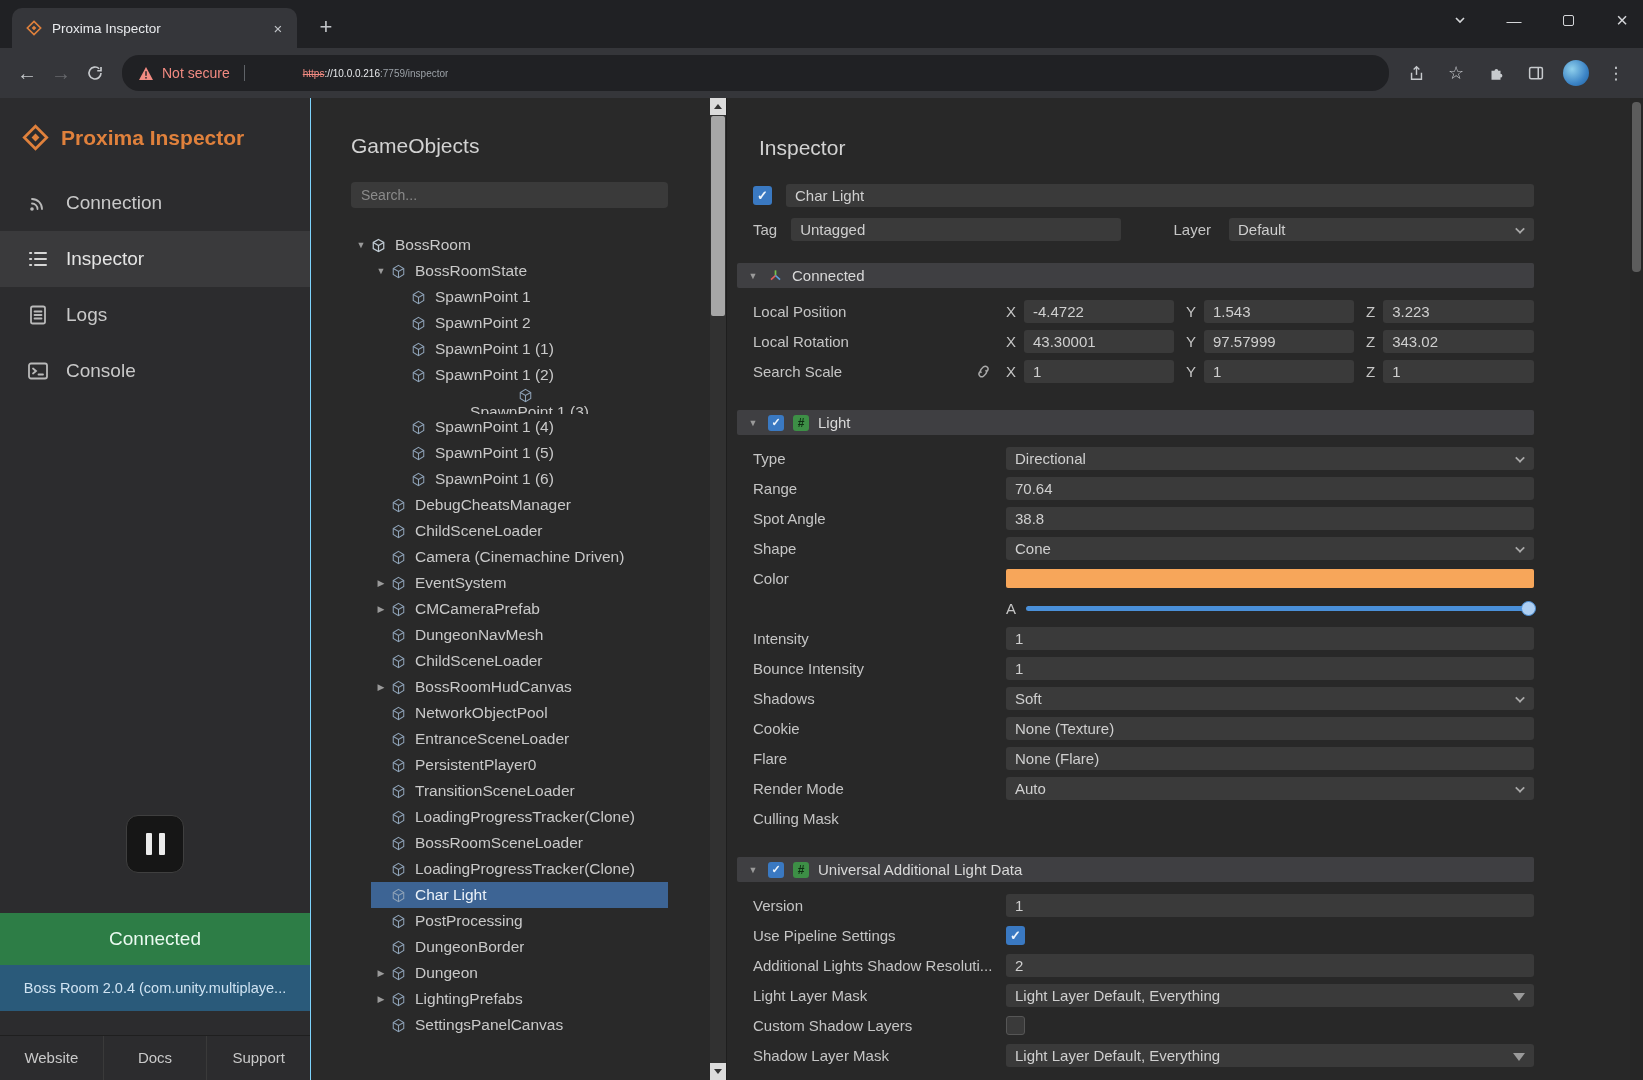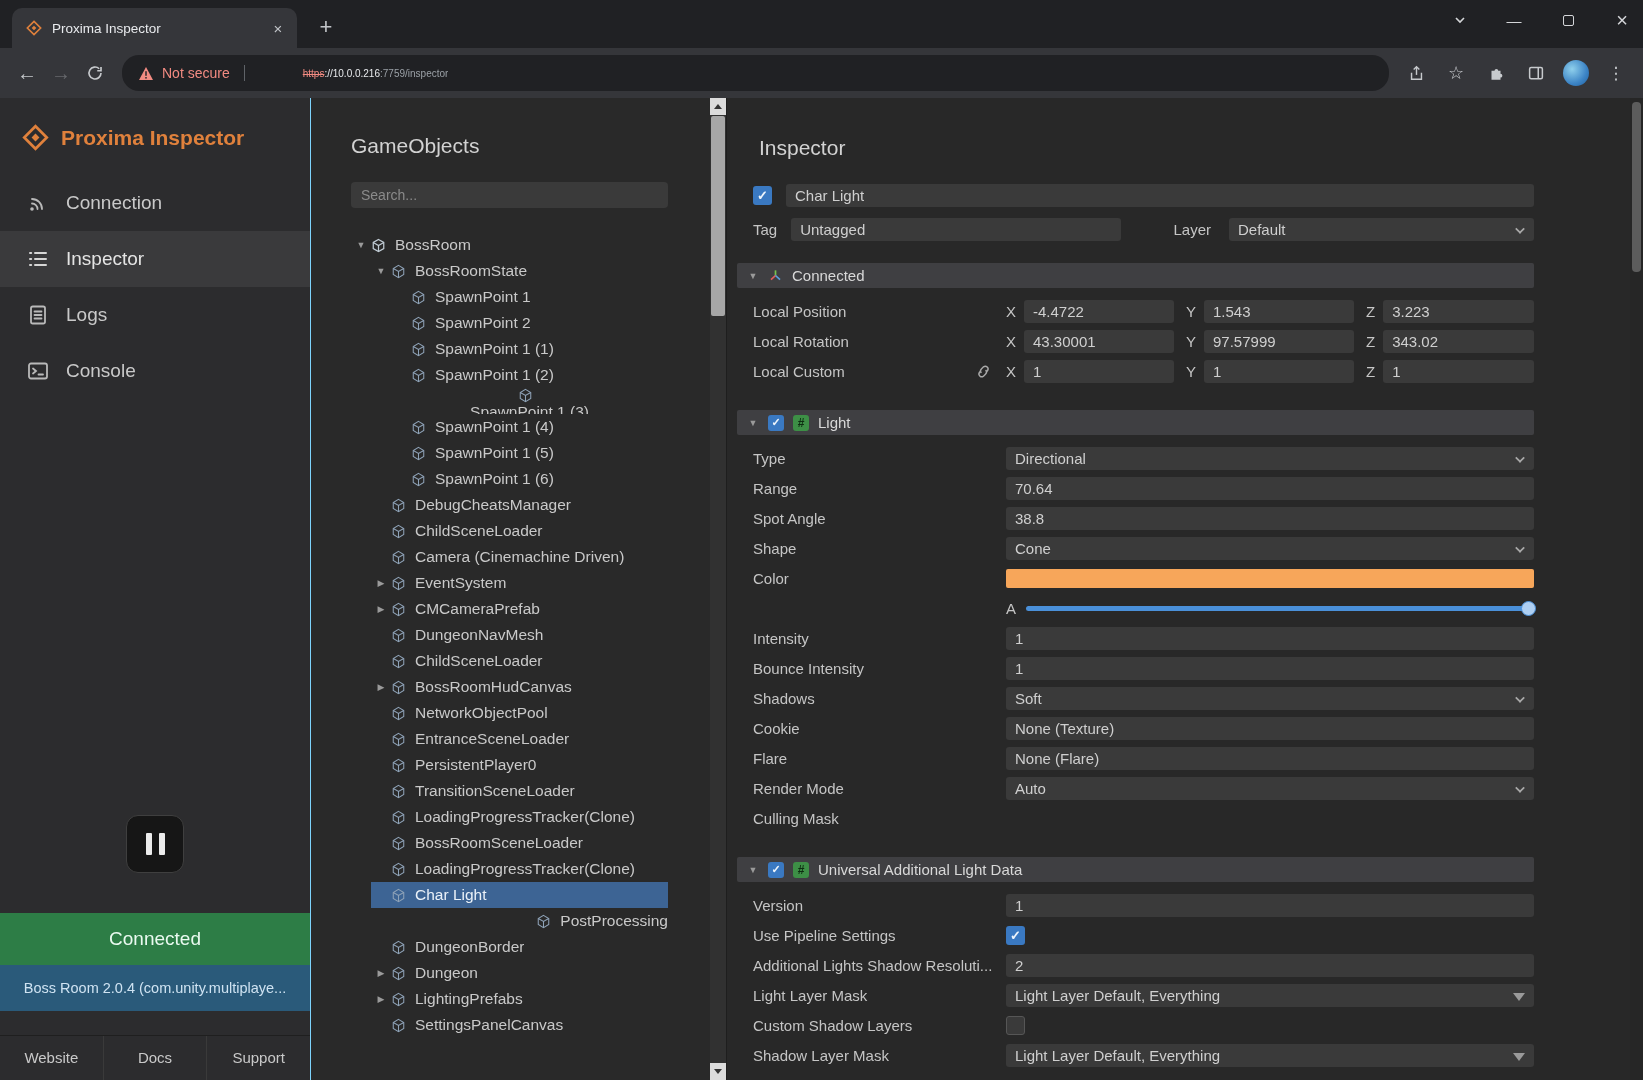--- a/index.html
+++ b/index.html
@@ -529,21 +529,21 @@
           <div class="tree-row selected" style="margin-left: 20px;">
             <span class="tri"></span>
             <span class="obj-icon">
               <svg width="15" height="15" viewBox="0 0 16 16" fill="none" stroke="#8fa3b8" stroke-width="1.1">
                 <path d="M8 1.5 13.6 4.75 13.6 11.25 8 14.5 2.4 11.25 2.4 4.75Z"></path>
                 <path d="M2.4 4.75 L8 8 L13.6 4.75 M8 8 V14.5"></path>
               </svg>
             </span>
             <span class="tree-label">Char Light</span>
           </div>
-          <div class="tree-row" style="margin-left: 20px; justify-content: flex-end;">
+          <div class="tree-row" style="margin-left: 20px;">
             <span class="tri"></span>
             <span class="obj-icon">
               <svg width="15" height="15" viewBox="0 0 16 16" fill="none" stroke="#8fa3b8" stroke-width="1.1">
                 <path d="M8 1.5 13.6 4.75 13.6 11.25 8 14.5 2.4 11.25 2.4 4.75Z"></path>
                 <path d="M2.4 4.75 L8 8 L13.6 4.75 M8 8 V14.5"></path>
               </svg>
             </span>
             <span class="tree-label">PostProcessing</span>
           </div>
           <div class="tree-row" style="margin-left: 20px;">
@@ -677,21 +677,21 @@
               </div>
               <div class="axis-group">
                 <span class="axis-label">Z</span>
                 <div class="field axis-field">
                   <span class="val">343.02</span>
                 </div>
               </div>
             </div>
             <div class="prop-row">
               <div class="prop-label">
-                <span>Local Custom</span>
+                <span>Search Scale</span>
                 <span class="link-icon">
                   <svg width="17" height="17" viewBox="0 0 24 24" fill="none" stroke="#a9a9a9" stroke-width="2">
                     <path d="M9 14 a4 4 0 0 1 0-5.6 l3-3 a4 4 0 0 1 5.6 5.6 l-1.5 1.5"></path>
                     <path d="M15 10 a4 4 0 0 1 0 5.6 l-3 3 a4 4 0 0 1 -5.6-5.6 l1.5-1.5"></path>
                   </svg>
                 </span>
               </div>
               <div class="axis-group">
                 <span class="axis-label">X</span>
                 <div class="field axis-field">

